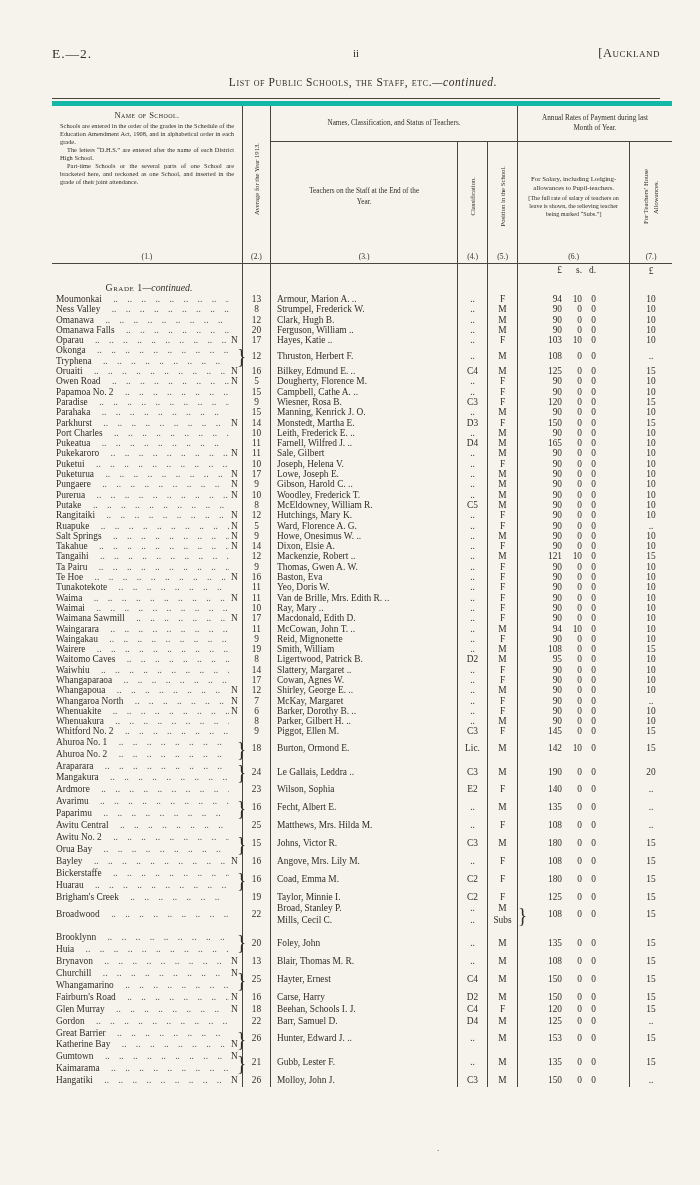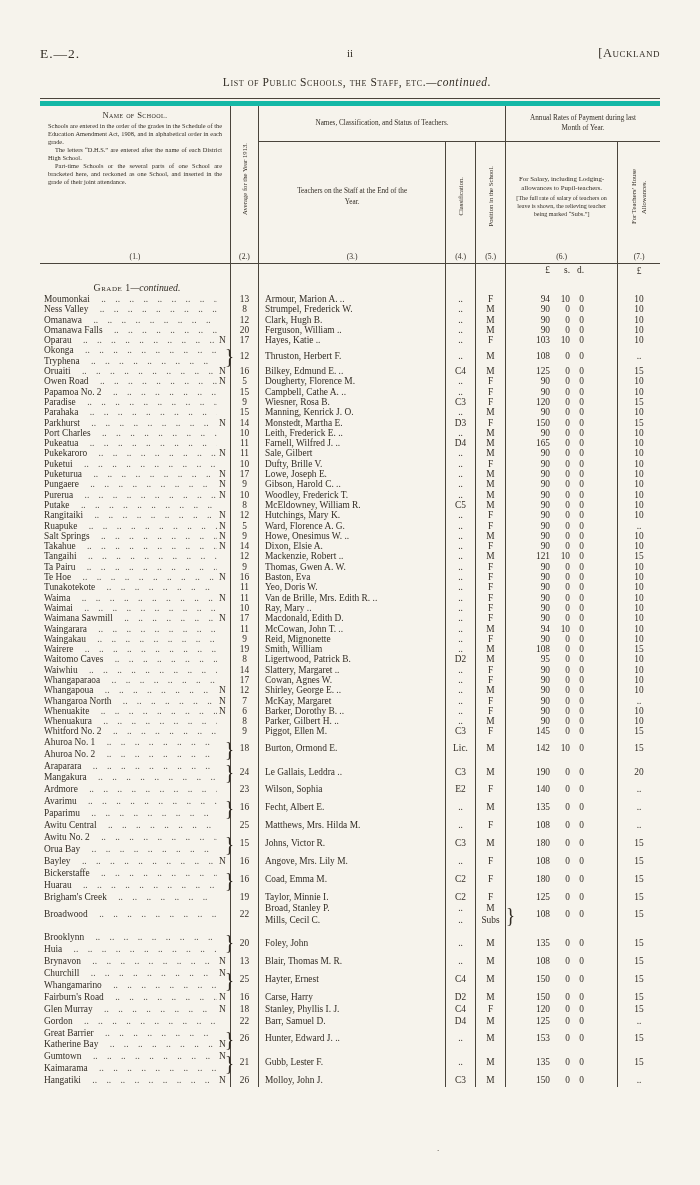--- a/index.html
+++ b/index.html
@@ -4,21 +4,21 @@
 <style>
   * { margin:0; padding:0; box-sizing:border-box; }
   html,body { width:700px; height:1185px; }
   body {
     background:#f6f3ec;
     color:#332d25;
     font-family:"Liberation Serif","DejaVu Serif",serif;
     position:relative;
     overflow:hidden;
   }
-  .page { position:absolute; inset:0; padding:46px 40px 0 40px; }
+  .page { position:absolute; inset:0; padding:46px 40px 0 52px; }
 
   
   .running-head { position:relative; height:18px; font-size:12px; }
   .rh-left  { position:absolute; left:0; top:0; font-size:13.5px; letter-spacing:1px; }
   .rh-center{ position:absolute; left:50%; top:1px; transform:translateX(-50%); font-size:11px; }
   .rh-right { position:absolute; right:0; top:0; font-variant:small-caps; font-size:12.5px; letter-spacing:.5px; }
 
   .doc-title { text-align:center; margin-top:12px; font-size:11.5px; letter-spacing:.6px; }
   .doc-title .tmain { font-variant:small-caps;margin-left:14px; }
   .tcont { font-style:italic; }
@@ -611,21 +611,21 @@
               <div class="schline">
                 <span class="sname">Puketui</span>
                 <span class="leader">  ..  ..  ..  ..  ..  ..  ..  ..  ..  ..  ..  ..  ..  ..  ..  ..  ..  ..  ..  ..</span>
                 <span class="nflag"></span>
               </div>
             </div>
             <div class="c c2 center">
               <div class="avgline">10</div>
             </div>
             <div class="c c3">
-              <div class="tline">Dufty, Brille V.</div>
+              <div class="tline">Joseph, Helena V.</div>
             </div>
             <div class="c c4 center">
               <div class="cline">..</div>
             </div>
             <div class="c c5 center">
               <div class="pline">F</div>
             </div>
             <div class="c c6">
               <span class="salline"><span class="sp">90</span><span class="ss">0</span><span class="sd">0</span></span>
             </div>
@@ -1764,21 +1764,21 @@
               <div class="schline">
                 <span class="sname">Glen Murray</span>
                 <span class="leader">  ..  ..  ..  ..  ..  ..  ..  ..  ..  ..  ..  ..  ..  ..  ..  ..  ..  ..  ..  ..</span>
                 <span class="nflag">N</span>
               </div>
             </div>
             <div class="c c2 center">
               <div class="avgline">18</div>
             </div>
             <div class="c c3">
-              <div class="tline">Stanley, Phyllis I. J.</div>
+              <div class="tline">Beehan, Schools I. J.</div>
             </div>
             <div class="c c4 center">
               <div class="cline">C4</div>
             </div>
             <div class="c c5 center">
               <div class="pline">F</div>
             </div>
             <div class="c c6">
               <span class="salline"><span class="sp">120</span><span class="ss">0</span><span class="sd">0</span></span>
             </div>

